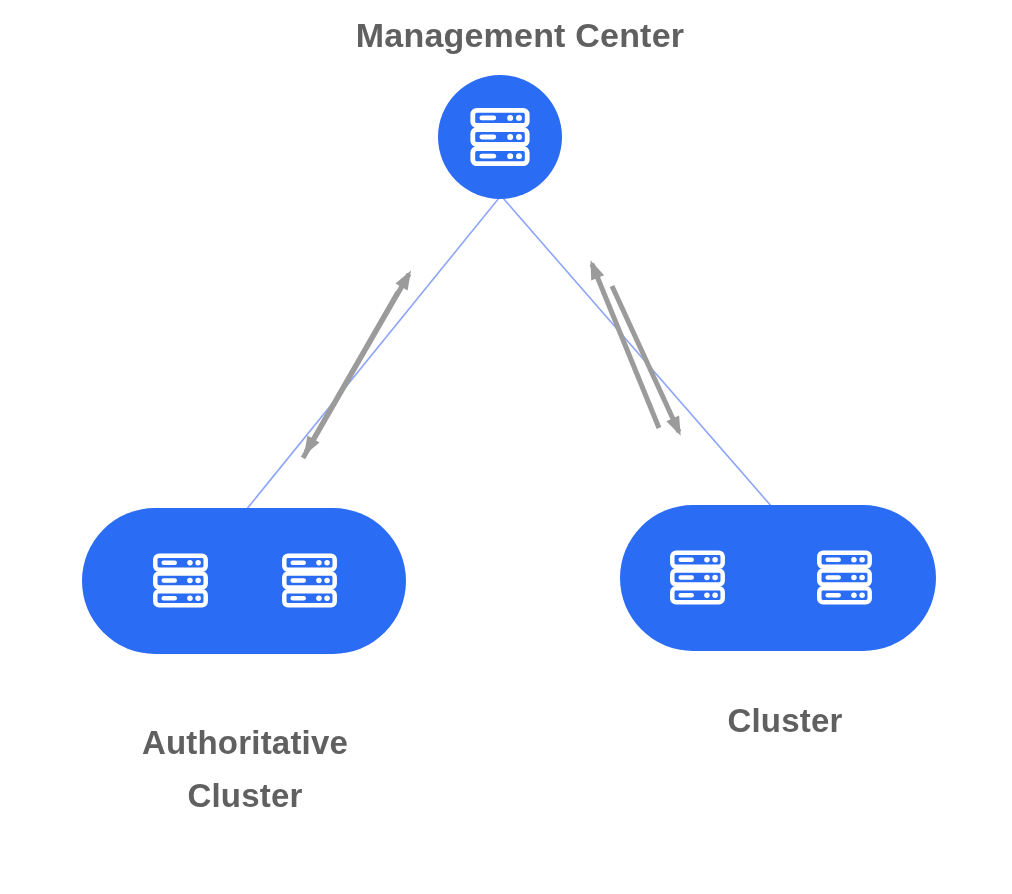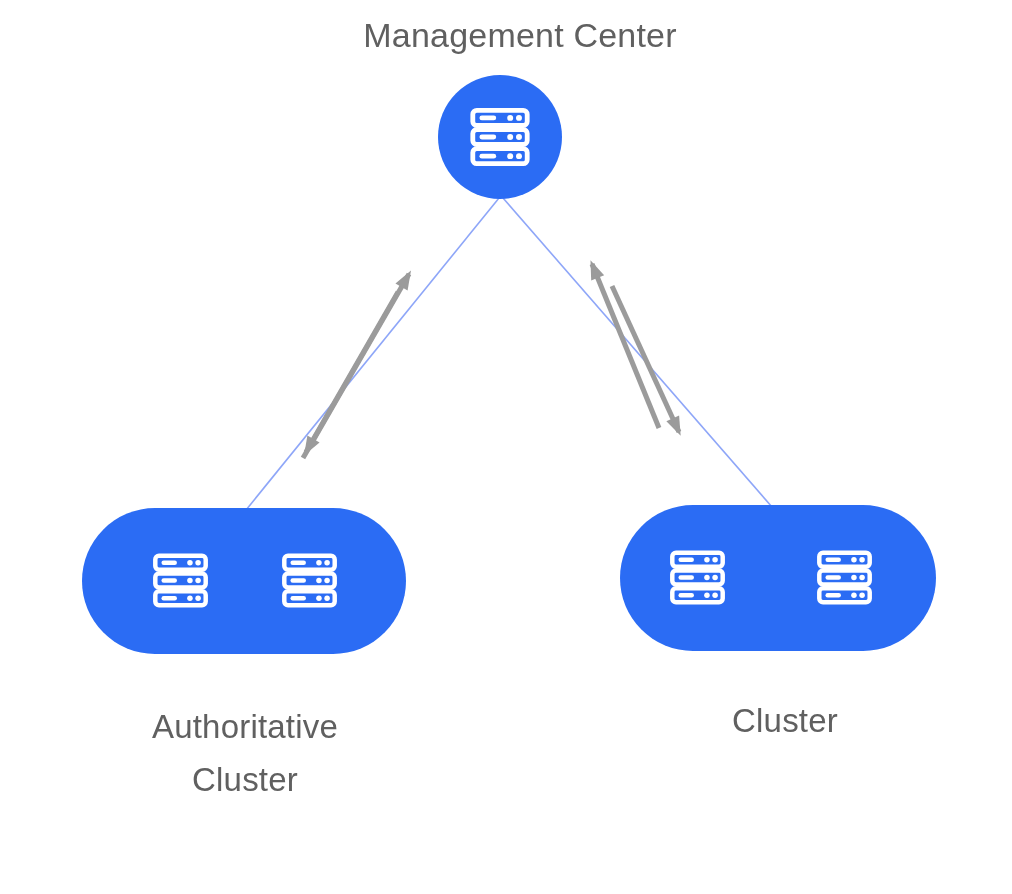--- a/index.html
+++ b/index.html
@@ -26,36 +26,36 @@
   .diagram-svg{
     position:absolute;
     left:0;top:0;
     width:1012px;
     height:894px;
   }
   .label{
     position:absolute;
     color:var(--text);
     text-align:center;
-    font-weight:400;
+    font-weight:700;
     letter-spacing:0.2px;
     white-space:nowrap;
   }
   .label-management{
     top:16px;
     left:520px;
     transform:translateX(-50%);
     font-size:34px;
   }
   .label-cluster{
     font-size:33px;
     line-height:53px;
   }
   .label-authoritative{
-    top:700px;
+    top:716px;
     left:245px;
     transform:translateX(-50%);
   }
   .label-recursive{
     top:694px;
     left:785px;
     transform:translateX(-50%);
   }
 </style>
 </head>

